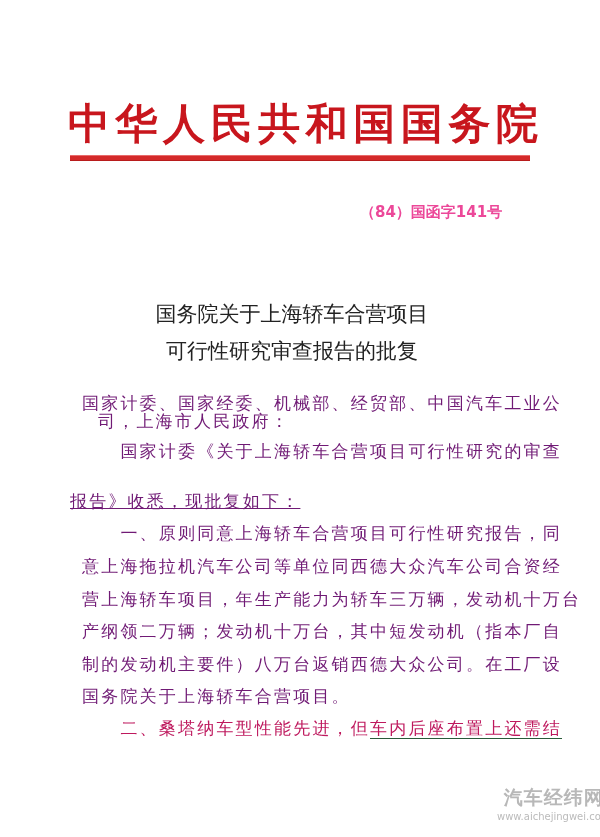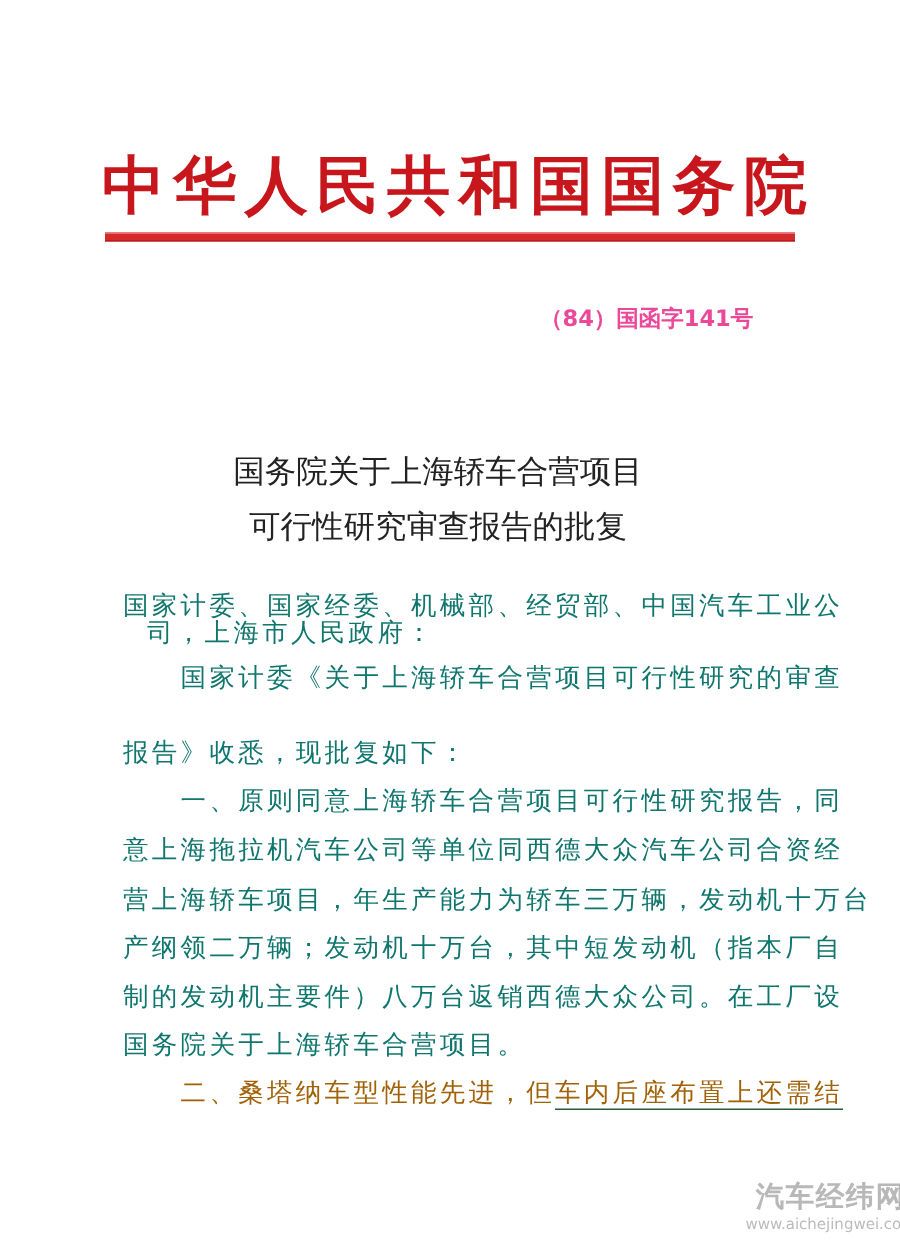--- a/index.html
+++ b/index.html
@@ -23,23 +23,23 @@
     font-family: "DejaVu Sans", sans-serif; font-weight:bold; font-size:15px; color:#ec4899;
   }
   .doc-heading {
     position:absolute; left:0; width:600px; text-align:center;
     font-family: "DejaVu Serif", serif; font-size:21px; color:#222;
   }
   .h1 { top:300px; left:-8px; }
   .h2 { top:337px; left:-8px; }
   .body-line {
     position:absolute; font-family: "DejaVu Sans", sans-serif;
-    font-size:17px; color:#0f766e; letter-spacing:2.2px; white-space:nowrap;
+    font-size:17px; color:#701a75; letter-spacing:2.2px; white-space:nowrap;
   }
-  .green { color:#a16207; }
+  .green { color:#be185d; }
   .underline { border-bottom:1px solid #2a5a3a; }
   .watermark {
     position:absolute; left:497px; top:785px; text-align:center;
   }
   .wm-cn { font-family:"DejaVu Sans", sans-serif; font-weight:bold; font-size:19px; color:#b8b8b8; letter-spacing:1px; }
   .wm-url { font-family:"DejaVu Sans", sans-serif; font-size:10px; color:#bbbbbb; margin-top:0px; }
 </style>
 </head>
 <body>
 
@@ -58,21 +58,21 @@
 <div class="header-rule"></div>
 
 <div class="doc-number">（84）国函字141号</div>
 
 <div class="doc-heading h1">国务院关于上海轿车合营项目</div>
 <div class="doc-heading h2">可行性研究审查报告的批复</div>
 
 <div class="body-line" style="left:82px; top:392px;">国家计委、国家经委、机械部、经贸部、中国汽车工业公</div>
 <div class="body-line" style="left:82px; top:410px;margin-left:16px;">司，上海市人民政府：</div>
 <div class="body-line" style="left:82px; top:440px;">　　国家计委《关于上海轿车合营项目可行性研究的审查</div>
-<div class="body-line" style="left:82px; top:490px;">报告》收悉，现批复如下：</div>
+<div class="body-line" style="left:70px; top:490px;text-decoration:underline;">报告》收悉，现批复如下：</div>
 <div class="body-line" style="left:82px; top:522px;">　　一、原则同意上海轿车合营项目可行性研究报告，同</div>
 <div class="body-line" style="left:82px; top:555px;">意上海拖拉机汽车公司等单位同西德大众汽车公司合资经</div>
 <div class="body-line" style="left:82px; top:588px;">营上海轿车项目，年生产能力为轿车三万辆，发动机十万台</div>
 <div class="body-line" style="left:82px; top:620px;font-family:Liberation Serif, serif;">产纲领二万辆；发动机十万台，其中短发动机（指本厂自</div>
 <div class="body-line" style="left:82px; top:653px;">制的发动机主要件）八万台返销西德大众公司。在工厂设</div>
 <div class="body-line" style="left:82px; top:685px;">国务院关于上海轿车合营项目。</div>
 <div class="body-line green" style="left:82px; top:717px;">
   <span>　　二、桑塔纳车型性能先进，但</span><span class="underline">车内后座布置上还需结</span>
 </div>
 

